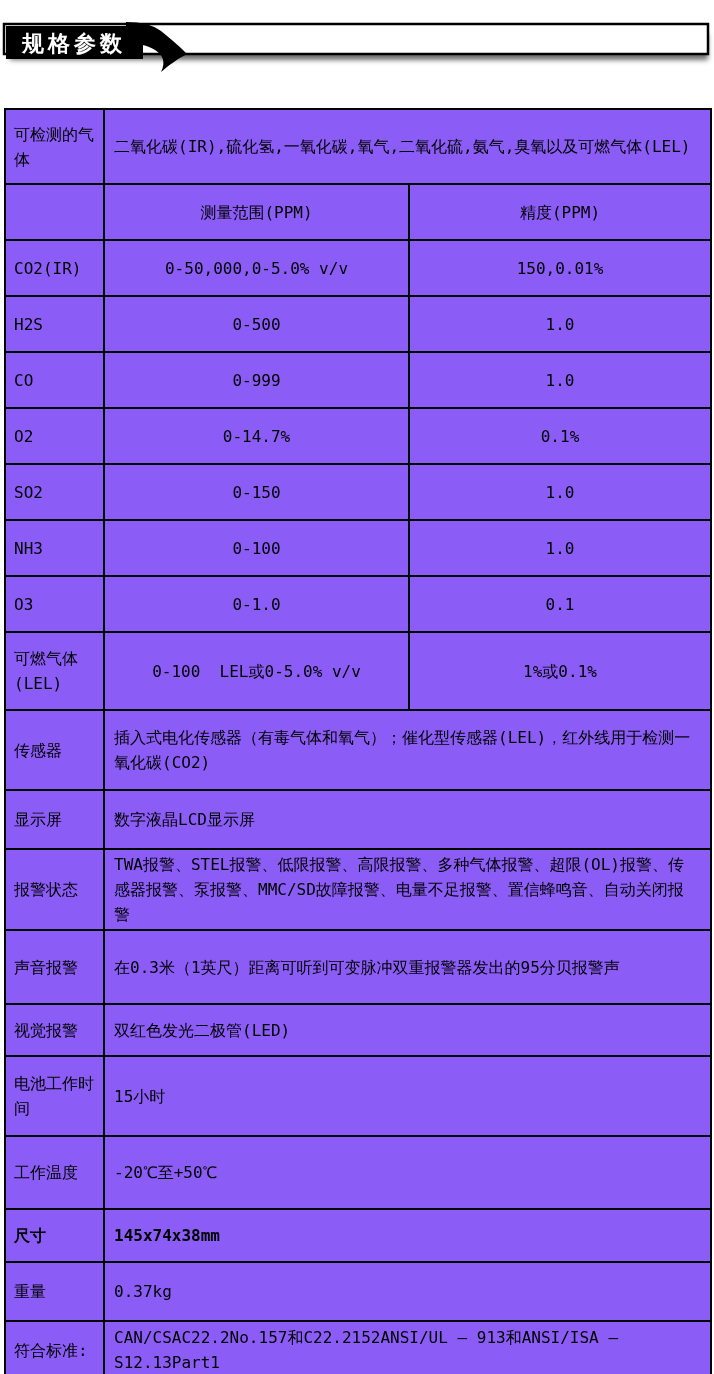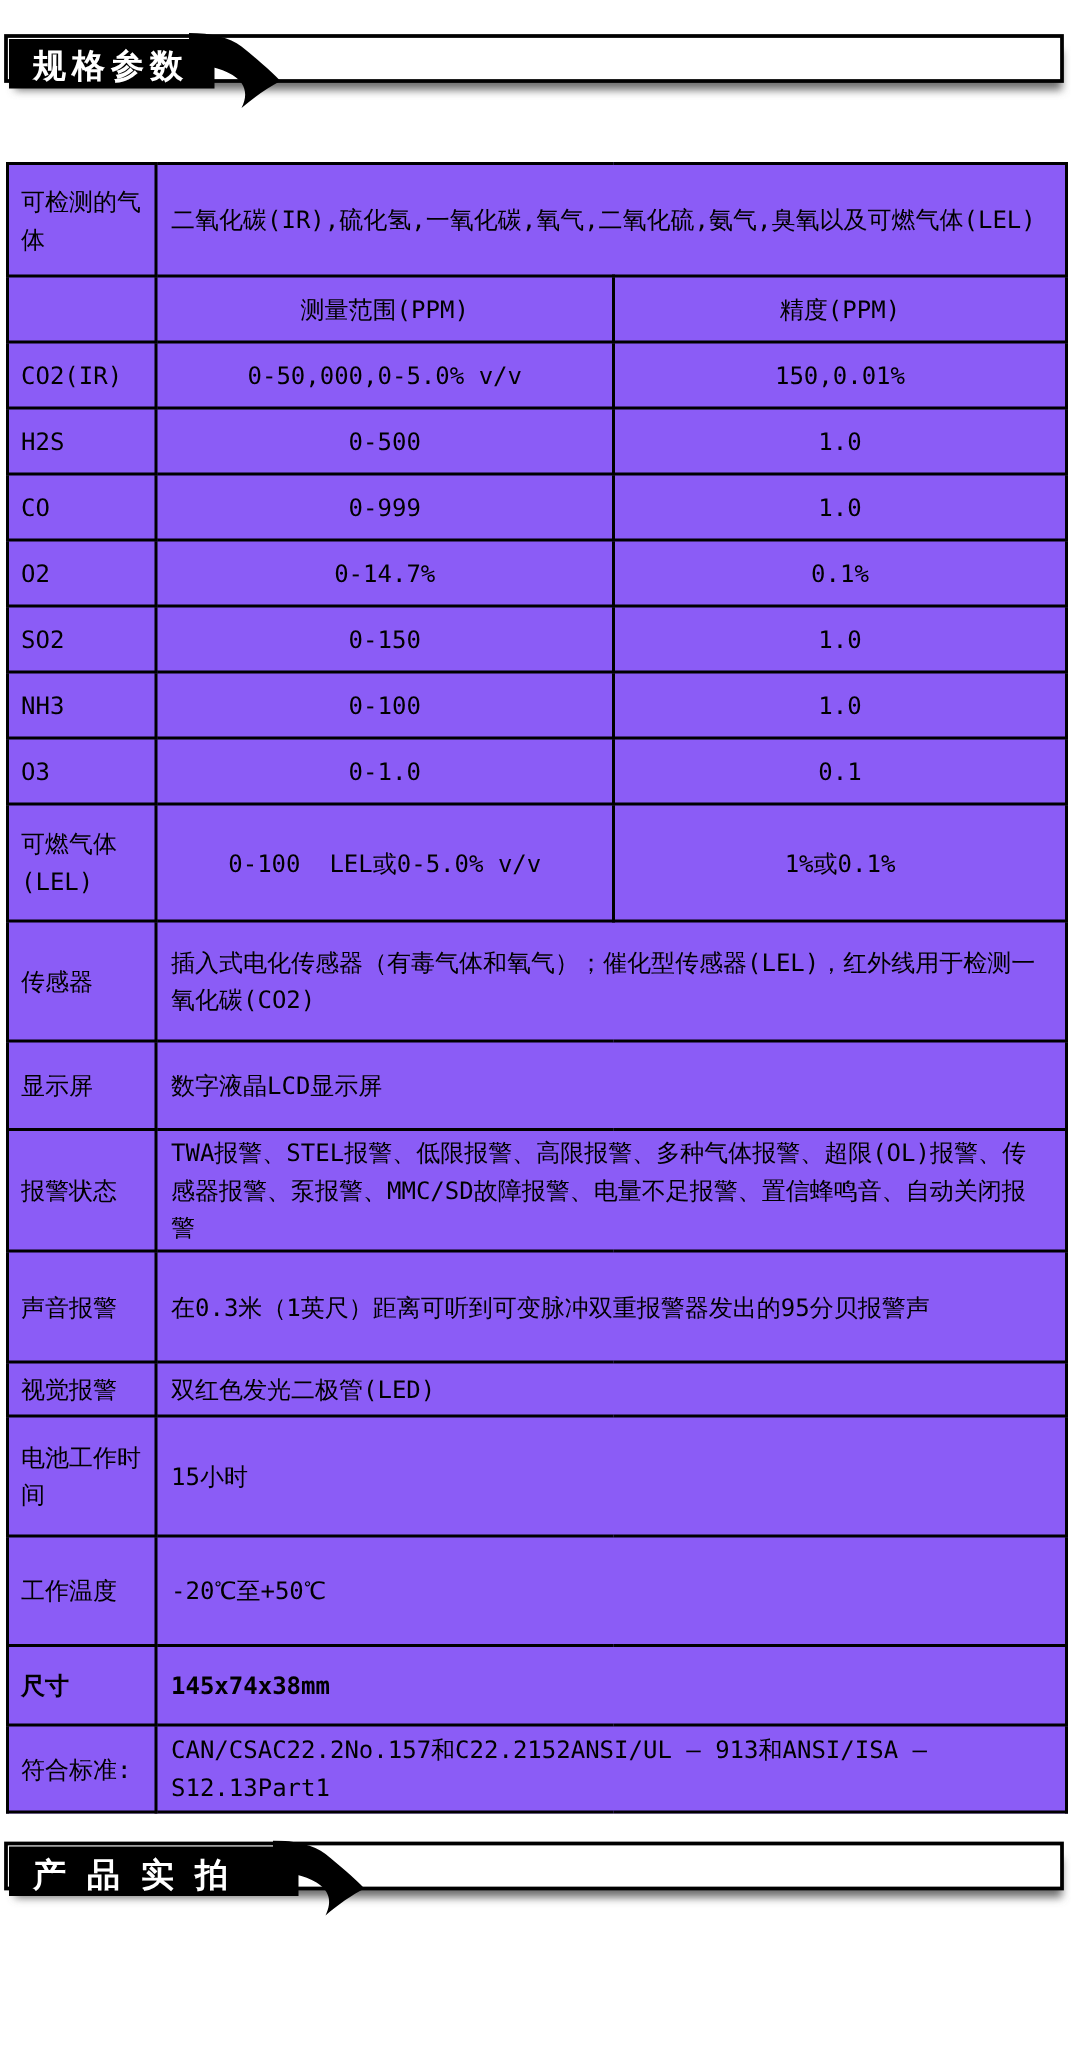--- a/index.html
+++ b/index.html
@@ -18,24 +18,24 @@
   }
   .spec-table td {
     border:2px solid #000;
     font-size:16px; line-height:25px;
     vertical-align:middle;
     overflow:hidden;
   }
   td.label   { padding:2px 4px 2px 8px; text-align:left; }
   td.center  { text-align:center; white-space:pre-wrap; padding:2px 4px; }
   td.val     { padding:2px 12px 2px 9px; text-align:left;border-radius:11px; }
-  tr.h75 td { height:75px; }  tr.h56 td { height:44px; }
+  tr.h75 td { height:75px; }  tr.h56 td { height:56px; }
   tr.h78 td { height:78px; }  tr.h80 td { height:80px; }
   tr.h57 td { height:59px; }  tr.h73 td { height:73px; }
-  tr.h62 td { height:74px; }  tr.h51 td { height:36px; }
+  tr.h62 td { height:74px; }  tr.h51 td { height:52px; }
   tr.h60 td { height:73px; }  tr.h53 td { height:53px;font-weight:bold; }
   tr.h58 td { height:58px; }
   .banner-bottom { margin-top:18px; }
 </style>
 </head>
 <body>
 
 <div class="banner banner-top">
   <svg width="714" height="58" viewBox="0 0 714 58">
     <defs>
@@ -134,20 +134,24 @@
     <td class="val" colspan="2">15小时</td>
   </tr>
   <tr class="h60">
     <td class="label">工作温度</td>
     <td class="val" colspan="2">-20℃至+50℃</td>
   </tr>
   <tr class="h53">
     <td class="label">尺寸</td>
     <td class="val" colspan="2">145x74x38mm</td>
   </tr>
+  <tr class="h57">
+    <td class="label">重量</td>
+    <td class="val" colspan="2">0.37kg</td>
+  </tr>
   <tr class="h58">
     <td class="label">符合标准:</td>
     <td class="val" colspan="2">CAN/CSAC22.2No.157和C22.2152ANSI/UL – 913和ANSI/ISA – S12.13Part1</td>
   </tr>
 </tbody>
   </table>
 
 <div class="banner banner-bottom">
   <svg width="714" height="58" viewBox="0 0 714 58">
     <rect x="10" y="12" width="698" height="26" fill="#6e6e6e" filter="url(#bshadow)"></rect>

